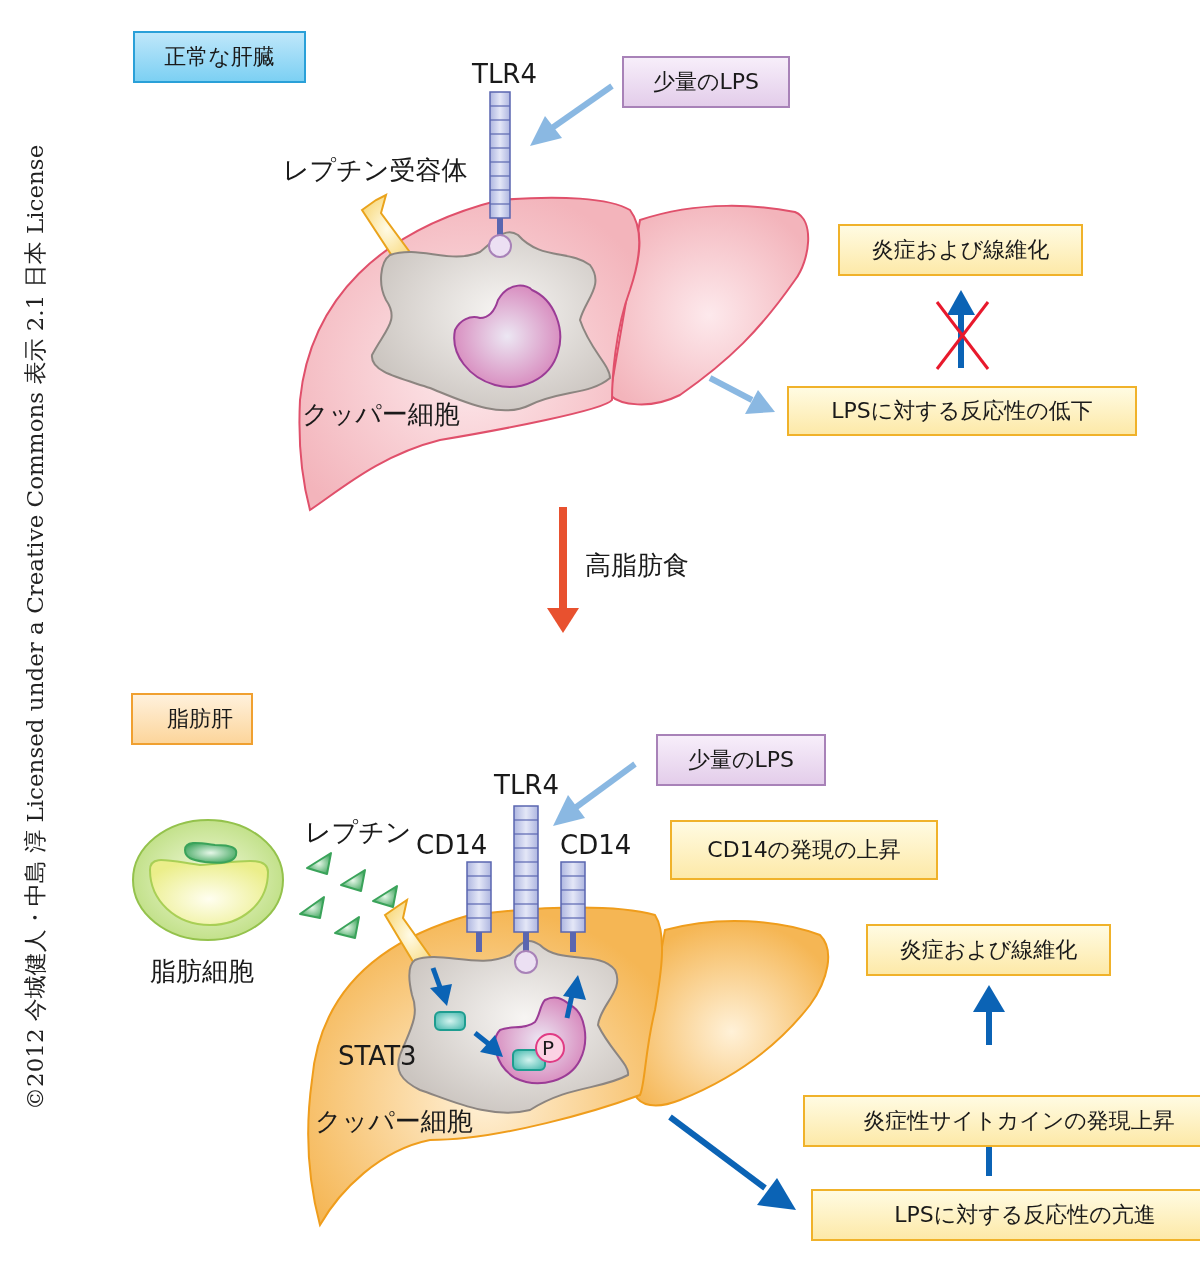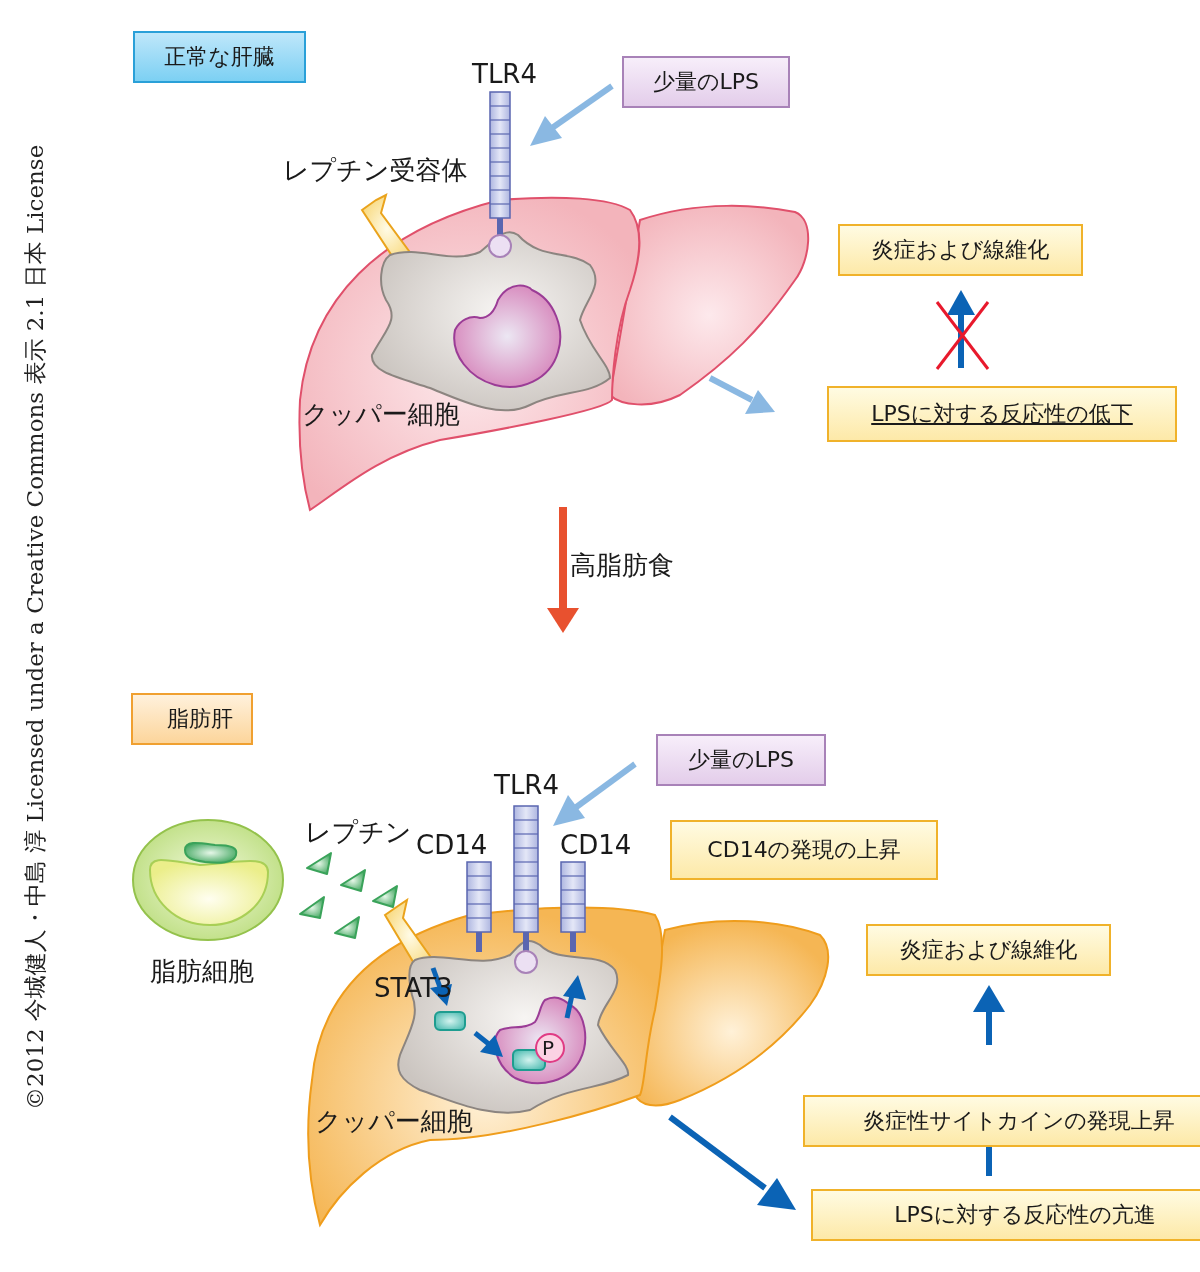--- a/index.html
+++ b/index.html
@@ -207,30 +207,30 @@
 </svg>
 
 <div class="copyright">©2012 今城健人・中島 淳 Licensed under a Creative Commons 表示 2.1 日本 License</div>
 
 <div class="box box-blue" style="left:133px;top:31px;width:173px;height:52px;">正常な肝臓</div>
 <div class="label" style="left:472px;top:61px;">TLR4</div>
 <div class="box box-purple" style="left:622px;top:56px;width:168px;height:52px;">少量のLPS</div>
 <div class="label" style="left:283px;top:157px;">レプチン受容体</div>
 <div class="label" style="left:302px;top:401px;">クッパー細胞</div>
 <div class="box box-yellow" style="left:838px;top:224px;width:245px;height:52px;">炎症および線維化</div>
-<div class="box box-yellow" style="left:827px;top:386px;width:350px;height:56px;text-decoration:underline;">LPSに対する反応性の低下</div>
-
-<div class="label" style="left:570px;top:552px;">高脂肪食</div>
+<div class="box box-yellow" style="left:787px;top:386px;width:350px;height:50px;">LPSに対する反応性の低下</div>
+
+<div class="label" style="left:585px;top:552px;">高脂肪食</div>
 
 <div class="box box-orange" style="left:131px;top:693px;width:122px;height:52px;padding-left:16px;">脂肪肝</div>
 <div class="box box-purple" style="left:656px;top:734px;width:170px;height:52px;">少量のLPS</div>
 <div class="label" style="left:494px;top:772px;">TLR4</div>
 <div class="label" style="left:305px;top:820px;font-family:Liberation Serif, serif;">レプチン</div>
 <div class="label" style="left:416px;top:832px;">CD14</div>
 <div class="label" style="left:560px;top:832px;">CD14</div>
 <div class="box box-yellow" style="left:670px;top:820px;width:268px;height:60px;">CD14の発現の上昇</div>
 <div class="label" style="left:150px;top:958px;">脂肪細胞</div>
-<div class="label" style="left:338px;top:975px;margin-left:36px;">STAT3</div>
+<div class="label" style="left:338px;top:1043px;">STAT3</div>
 <div class="label" style="left:542px;top:1038px;font-size:20px;">P</div>
 <div class="label" style="left:315px;top:1108px;">クッパー細胞</div>
 <div class="box box-yellow" style="left:866px;top:924px;width:245px;height:52px;">炎症および線維化</div>
 <div class="box box-yellow" style="left:803px;top:1095px;width:432px;height:52px;">炎症性サイトカインの発現上昇</div>
 <div class="box box-yellow" style="left:811px;top:1189px;width:428px;height:52px;">LPSに対する反応性の亢進</div>
 
 </body></html>

